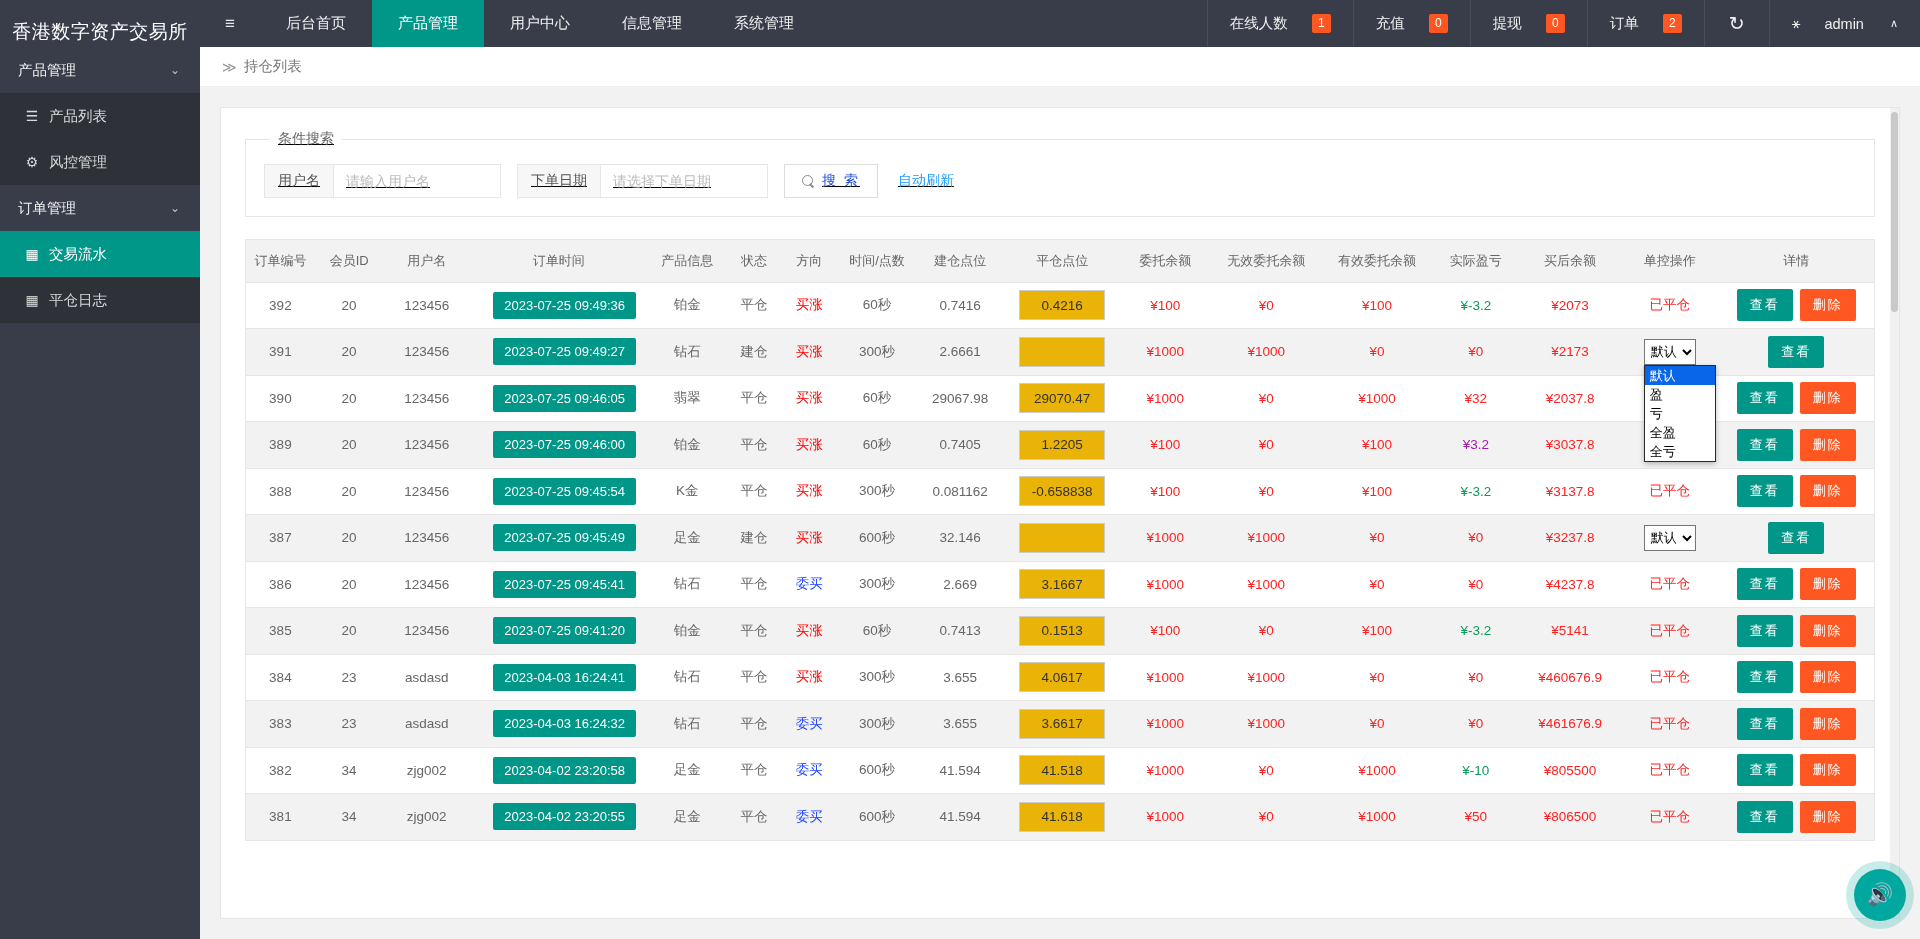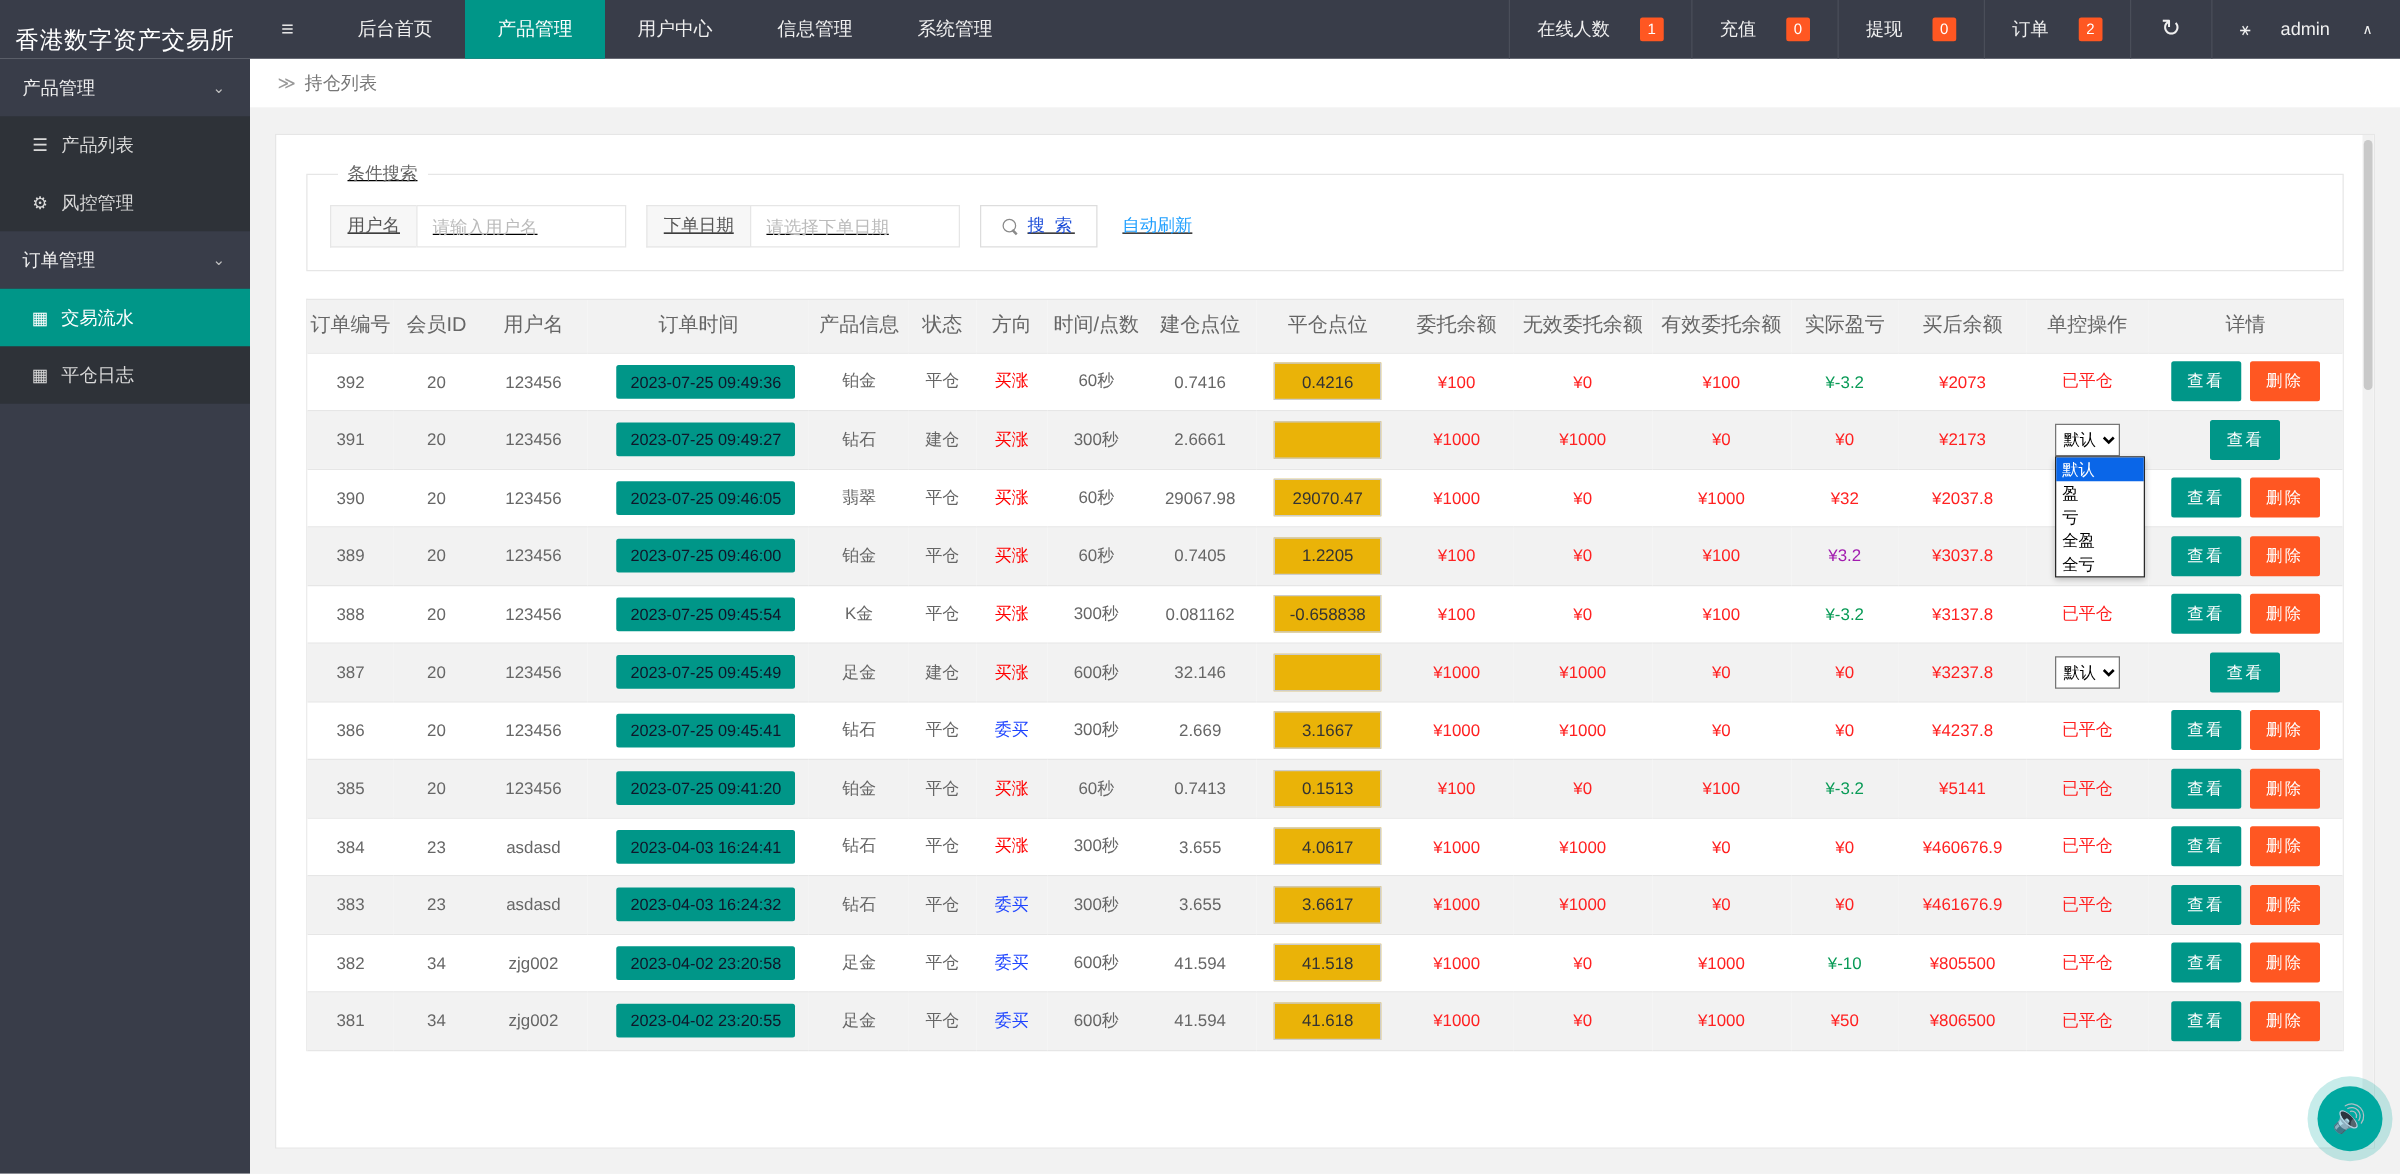--- a/index.html
+++ b/index.html
@@ -112,33 +112,33 @@
   }
   .mag::after {
     content:""; position:absolute; left:8px; top:8px; width:5px; height:1.6px;
     background:#8a8a8a; transform: rotate(45deg); transform-origin: left center;
   }
 
   
   .tablewrap { margin: 22px 24px 0 24px; border: 1px solid #e6e6e6; border-bottom:none; }
   table { width: 100%; border-collapse: collapse; table-layout: fixed; }
   thead th {
-    background: #f2f2f2; color: #666; font-size: 16px; font-weight: normal;
+    background: #f2f2f2; color: #666; font-size: 13px; font-weight: normal;
     height: 42px; border-bottom: 1px solid #e6e6e6; 
     white-space: nowrap;
   }
   tbody td {
     height: 46.5px; font-size: 13.5px; color: #666; text-align: center;
     border-bottom: 1px solid #e6e6e6; white-space: nowrap;
   }
   tbody tr:nth-child(even) td { background: #f2f2f2; }
   tbody tr:nth-child(odd) td { background: #fff; }
 
   .pill-time {
-    display: inline-block; background: #009688; color: #0f172a;
+    display: inline-block; background: #009688; color: #ffffff;
     font-size: 13px; padding: 6px 11px; border-radius: 2px; margin-left: 12px;
   }
   .red { color: #FF0000; }
   .blue { color: #1E44FF; }
   .money { color: #FF2121; }
   .cell-input {
     width: 86px; height: 30px; border: 1px solid #ccc;
     font-size: 13.5px; color: #333; text-align: center; outline: none;
     background: #eab308; font-family: "Liberation Sans", sans-serif;
   }

